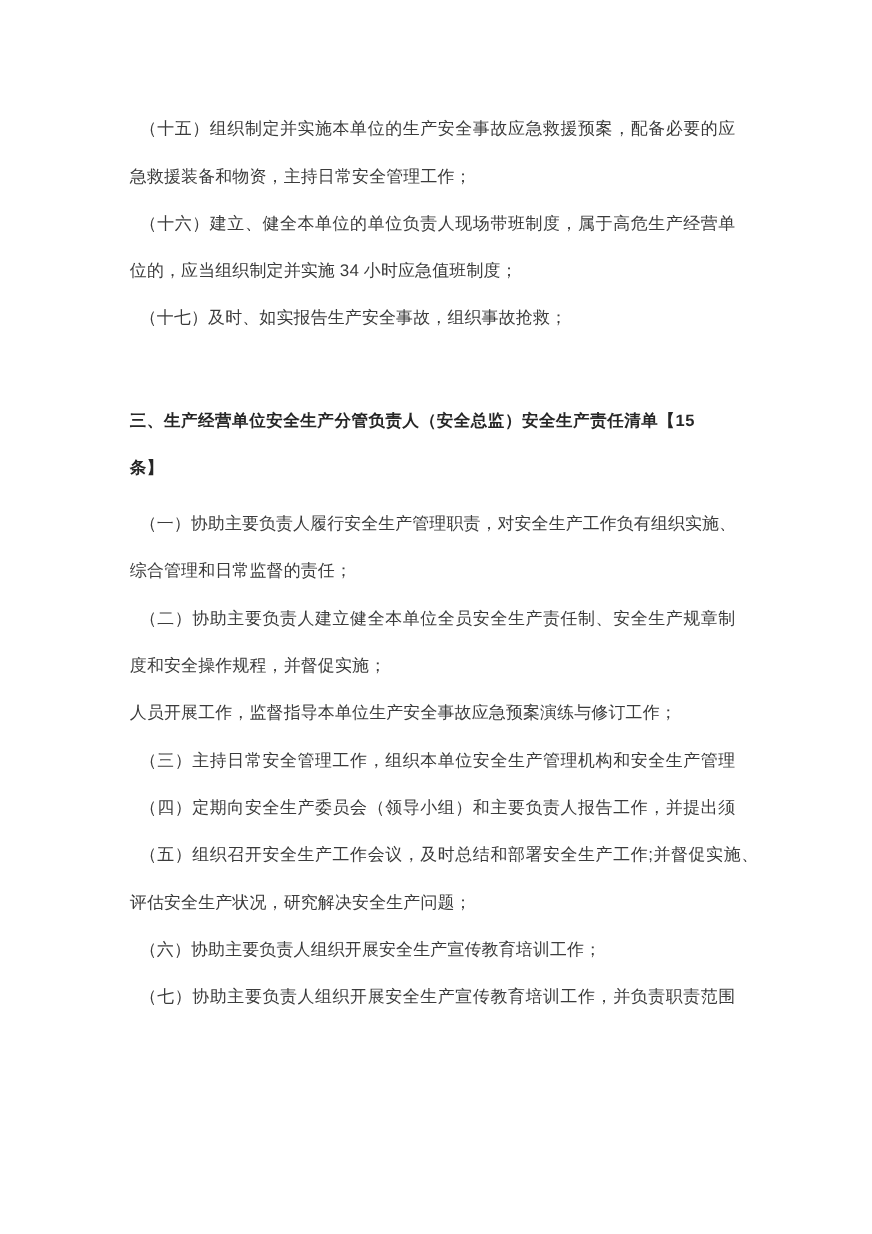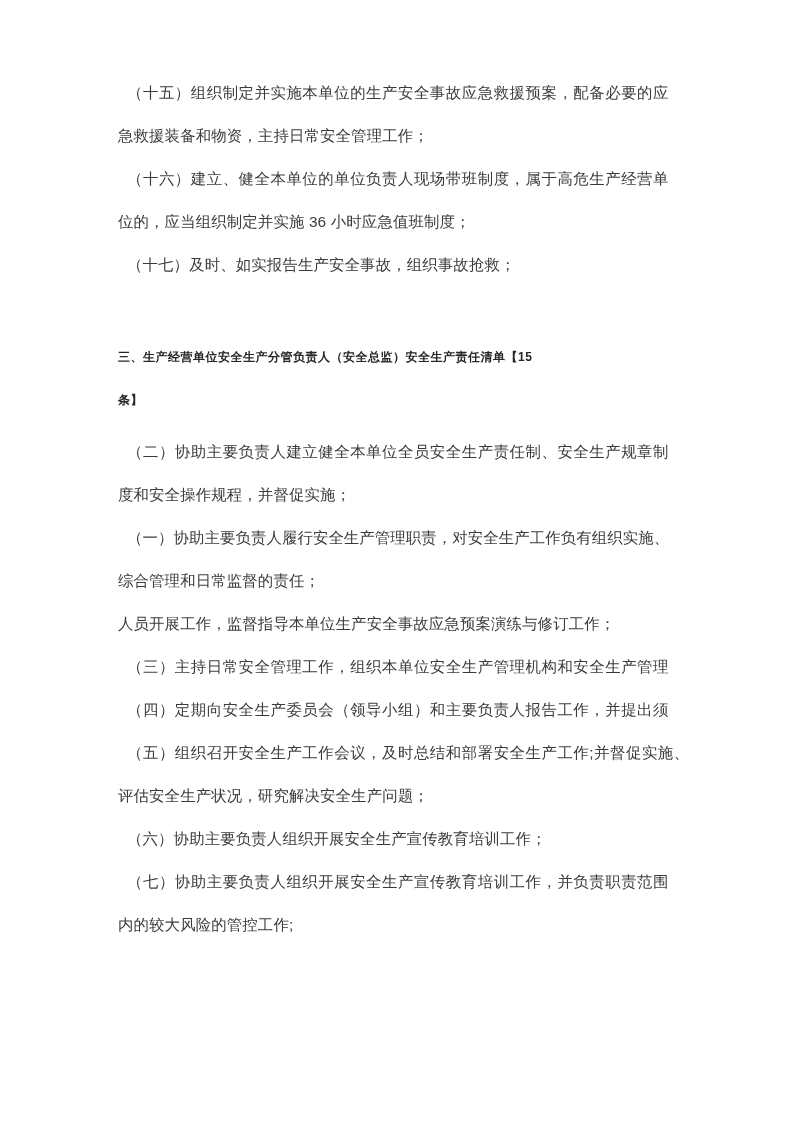--- a/index.html
+++ b/index.html
@@ -12,21 +12,21 @@
     height: 1122px;
     overflow: hidden;
     font-family: "Liberation Sans", "DejaVu Sans", sans-serif;
   }
   .page {
     position: relative;
     width: 793px;
     height: 1122px;
     background: #ffffff;
     box-sizing: border-box;
-    padding: 71px 117px 0 118px;
+    padding: 96px 117px 0 118px;
   }
   .doc-body {
     width: 558px;
     color: #3a3a3a;
   }
 
   
   .para {
     margin: 0;
     padding: 0;
@@ -51,21 +51,21 @@
   .line.just-tight {
     letter-spacing: 0.1px;
   }
 
   .heading {
     margin: 0;
     padding: 0;
   }
   .heading .line {
     font-weight: 700;
-    font-size: 12px;
+    font-size: 15px;
     color: #262626;
     letter-spacing: 0.5px;
   }
 
   .gap-before-heading {
     height: 50px;
   }
   .gap-after-heading {
     height: 8px;
   }
@@ -74,51 +74,50 @@
 <body>
 
 <div class="page">
   <div class="doc-body" id="doc-body">
       <div class="para">
         <div class="line indent just">（十五）组织制定并实施本单位的生产安全事故应急救援预案，配备必要的应</div>
         <div class="line">急救援装备和物资，主持日常安全管理工作；</div>
       </div>
       <div class="para">
         <div class="line indent just">（十六）建立、健全本单位的单位负责人现场带班制度，属于高危生产经营单</div>
-        <div class="line">位的，应当组织制定并实施 36 小时应急值班制度；</div>
+        <div class="line">位的，应当组织制定并实施 34 小时应急值班制度；</div>
       </div>
       <div class="para">
         <div class="line indent">（十七）及时、如实报告生产安全事故，组织事故抢救；</div>
       </div>
       <div class="gap-before-heading"></div>
       <div class="heading">
         <div class="line">三、生产经营单位安全生产分管负责人（安全总监）安全生产责任清单【15</div>
         <div class="line">条】</div>
       </div>
       <div class="gap-after-heading"></div>
       <div class="para">
+        <div class="line indent just-tight">（一）协助主要负责人履行安全生产管理职责，对安全生产工作负有组织实施、</div>
+        <div class="line">综合管理和日常监督的责任；</div>
+      </div>
+      <div class="para">
         <div class="line indent just">（二）协助主要负责人建立健全本单位全员安全生产责任制、安全生产规章制</div>
         <div class="line">度和安全操作规程，并督促实施；</div>
-      </div>
-      <div class="para">
-        <div class="line indent just-tight">（一）协助主要负责人履行安全生产管理职责，对安全生产工作负有组织实施、</div>
-        <div class="line">综合管理和日常监督的责任；</div>
       </div>
       <div class="para">
         <div class="line">人员开展工作，监督指导本单位生产安全事故应急预案演练与修订工作；</div>
         <div class="line indent just">（三）主持日常安全管理工作，组织本单位安全生产管理机构和安全生产管理</div>
       </div>
       <div class="para">
         <div class="line indent just">（四）定期向安全生产委员会（领导小组）和主要负责人报告工作，并提出须</div>
       </div>
       <div class="para">
         <div class="line indent just">（五）组织召开安全生产工作会议，及时总结和部署安全生产工作;并督促实施、</div>
         <div class="line">评估安全生产状况，研究解决安全生产问题；</div>
       </div>
       <div class="para">
         <div class="line indent">（六）协助主要负责人组织开展安全生产宣传教育培训工作；</div>
       </div>
       <div class="para">
         <div class="line indent just">（七）协助主要负责人组织开展安全生产宣传教育培训工作，并负责职责范围</div>
-        <div class="line">内的较大风险的管控工作;</div>
       </div>
     </div>
 </div>
 
 </body></html>

